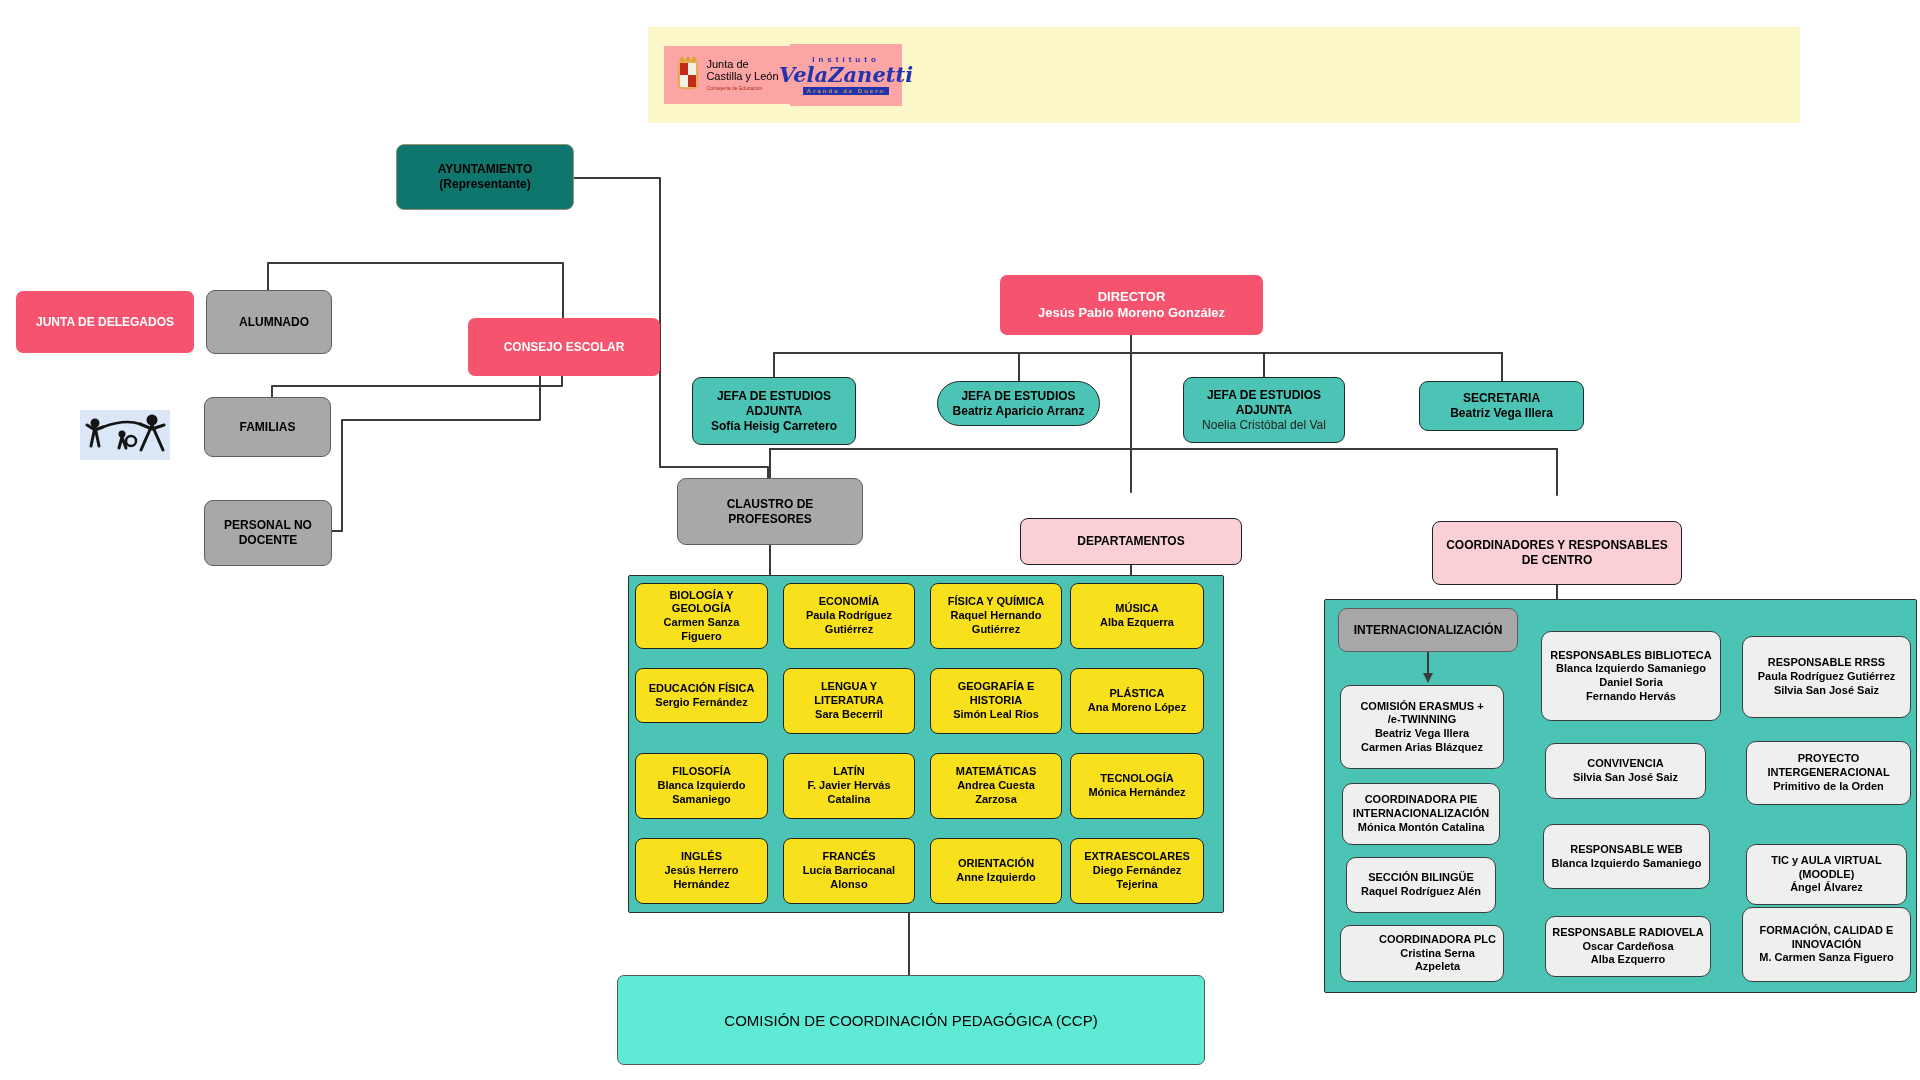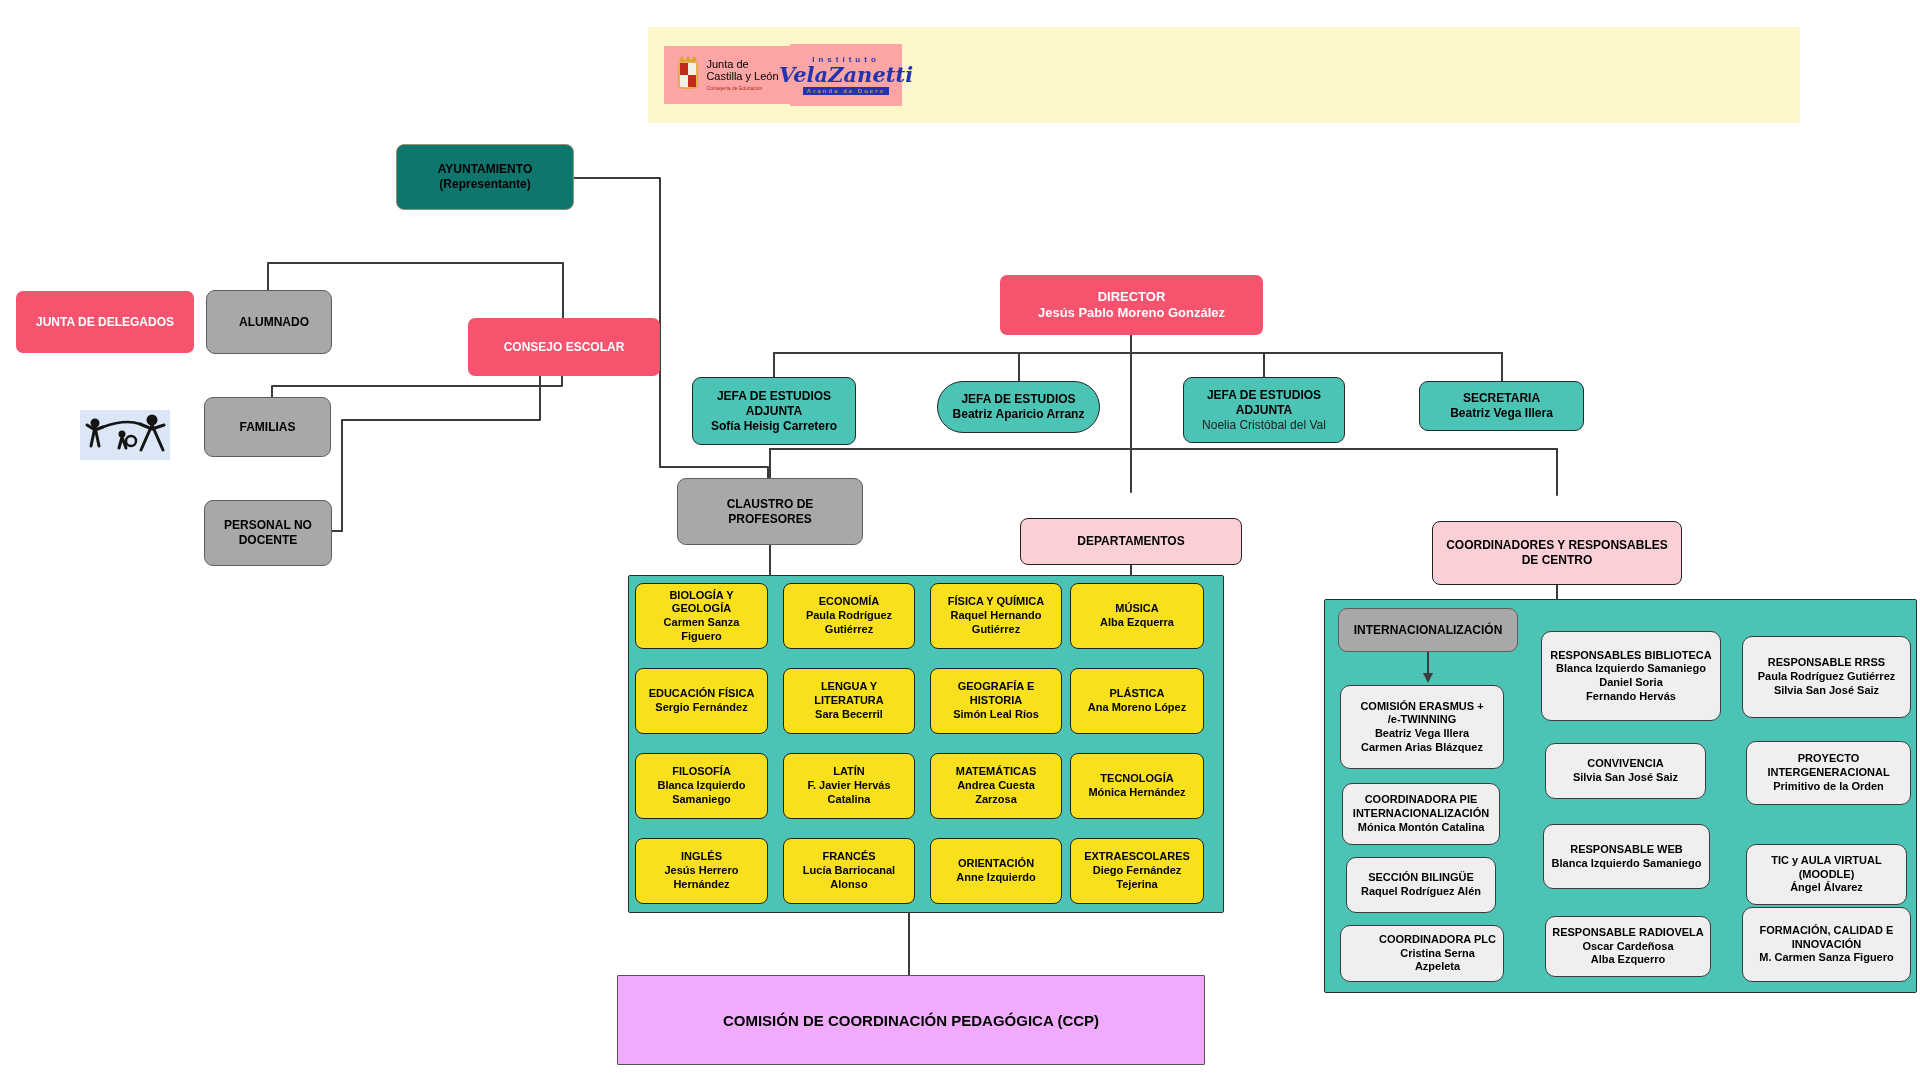--- a/index.html
+++ b/index.html
@@ -26,22 +26,22 @@
   .title{flex:1;text-align:center;font-size:40px;font-weight:bold;letter-spacing:-0.5px;color:#0c0c0c;}
   .logobox{background:#fca5a5;display:flex;align-items:center;justify-content:center;}
   .junta-text{font-size:11px;line-height:1.05;color:#000;}
   .junta-sub{font-size:5px;color:#b03020;margin-top:2px;}
   .vela{flex-direction:column;display:flex;align-items:center;justify-content:center;}
   .vela .inst{color:#2434ae;font-size:8px;letter-spacing:4px;font-weight:bold;}
   .vela .name{color:#2434ae;font-size:21px;font-weight:bold;font-style:italic;
               font-family:"DejaVu Serif",serif;line-height:1;}
   .vela .sub{background:#2434ae;color:#cf9a3f;font-size:6px;font-weight:bold;
              letter-spacing:2px;padding:1px 4px;margin-top:2px;}
-  .ccp{background:#f0abfc;border:1.5px solid #565656;border-radius:1px;color:#000;
-       display:flex;align-items:center;justify-content:center;font-weight:bold;font-size:15px;z-index:4;}
+  .ccp{background:#5eead4;border:1.5px solid #565656;border-radius:7px;color:#000;
+       display:flex;align-items:center;justify-content:center;font-weight:normal;font-size:15px;z-index:4;}
 </style>
 </head>
 <body>
 
 <svg class="lines" width="1920" height="1080" viewBox="0 0 1920 1080">
   <g stroke="#3b3b3b" stroke-width="2" fill="none" stroke-linejoin="round" stroke-linecap="round">
     <path d="M574 178 H660 V467 H768 V478"></path>
     <path d="M268 290 V263 H563 V318"></path>
     <path d="M562 376 V386 H272 V397"></path>
     <path d="M540 376 V420 H342 V531 H332"></path>
@@ -113,21 +113,21 @@
 DOCENTE</div>
 
 <div class="node red fs13 abs" style="left:1000px;top:275px;width:263px;height:60px;">
   <div class="t">DIRECTOR</div>
   <div class="n">Jesús Pablo Moreno González</div>
 </div>
 <div class="node teal fs12 abs" style="left:692px;top:377px;width:164px;height:68px;">
   <div class="t">JEFA DE ESTUDIOS ADJUNTA</div>
   <div class="n">Sofía Heisig Carretero</div>
 </div>
-<div class="node teal fs12 abs" style="left:937px;top:381px;width:163px;height:52px;border-radius:26px;">
+<div class="node teal fs12 abs" style="left:937px;top:381px;width:163px;height:45px;border-radius:26px;">
   <div class="t">JEFA DE ESTUDIOS</div>
   <div class="n">Beatriz Aparicio Arranz</div>
 </div>
 <div class="node teal fs12 abs" style="left:1183px;top:377px;width:162px;height:66px;">
   <div class="t">JEFA DE ESTUDIOS ADJUNTA</div>
   <div class="n light">Noelia Cristóbal del Val</div>
 </div>
 <div class="node teal fs12 abs" style="left:1419px;top:381px;width:165px;height:50px;">
   <div class="t">SECRETARIA</div>
   <div class="n">Beatriz Vega Illera</div>
@@ -150,21 +150,21 @@
   <div class="n">Paula Rodríguez Gutiérrez</div>
 </div>
 <div class="node yellow abs" style="left:930px;top:583px;width:132px;height:66px;">
   <div class="t">FÍSICA Y QUÍMICA</div>
   <div class="n">Raquel Hernando Gutiérrez</div>
 </div>
 <div class="node yellow abs" style="left:1070px;top:583px;width:134px;height:66px;">
   <div class="t">MÚSICA</div>
   <div class="n">Alba Ezquerra</div>
 </div>
-<div class="node yellow abs" style="left:635px;top:668px;width:133px;height:66px;text-align:center;">
+<div class="node yellow abs" style="left:635px;top:668px;width:133px;height:55px;text-align:center;">
   <div class="t">EDUCACIÓN FÍSICA</div>
   <div class="n">Sergio Fernández</div>
 </div>
 <div class="node yellow abs" style="left:783px;top:668px;width:132px;height:66px;">
   <div class="t">LENGUA Y LITERATURA</div>
   <div class="n">Sara Becerril</div>
 </div>
 <div class="node yellow abs" style="left:930px;top:668px;width:132px;height:66px;">
   <div class="t">GEOGRAFÍA E HISTORIA</div>
   <div class="n">Simón Leal Ríos</div>

